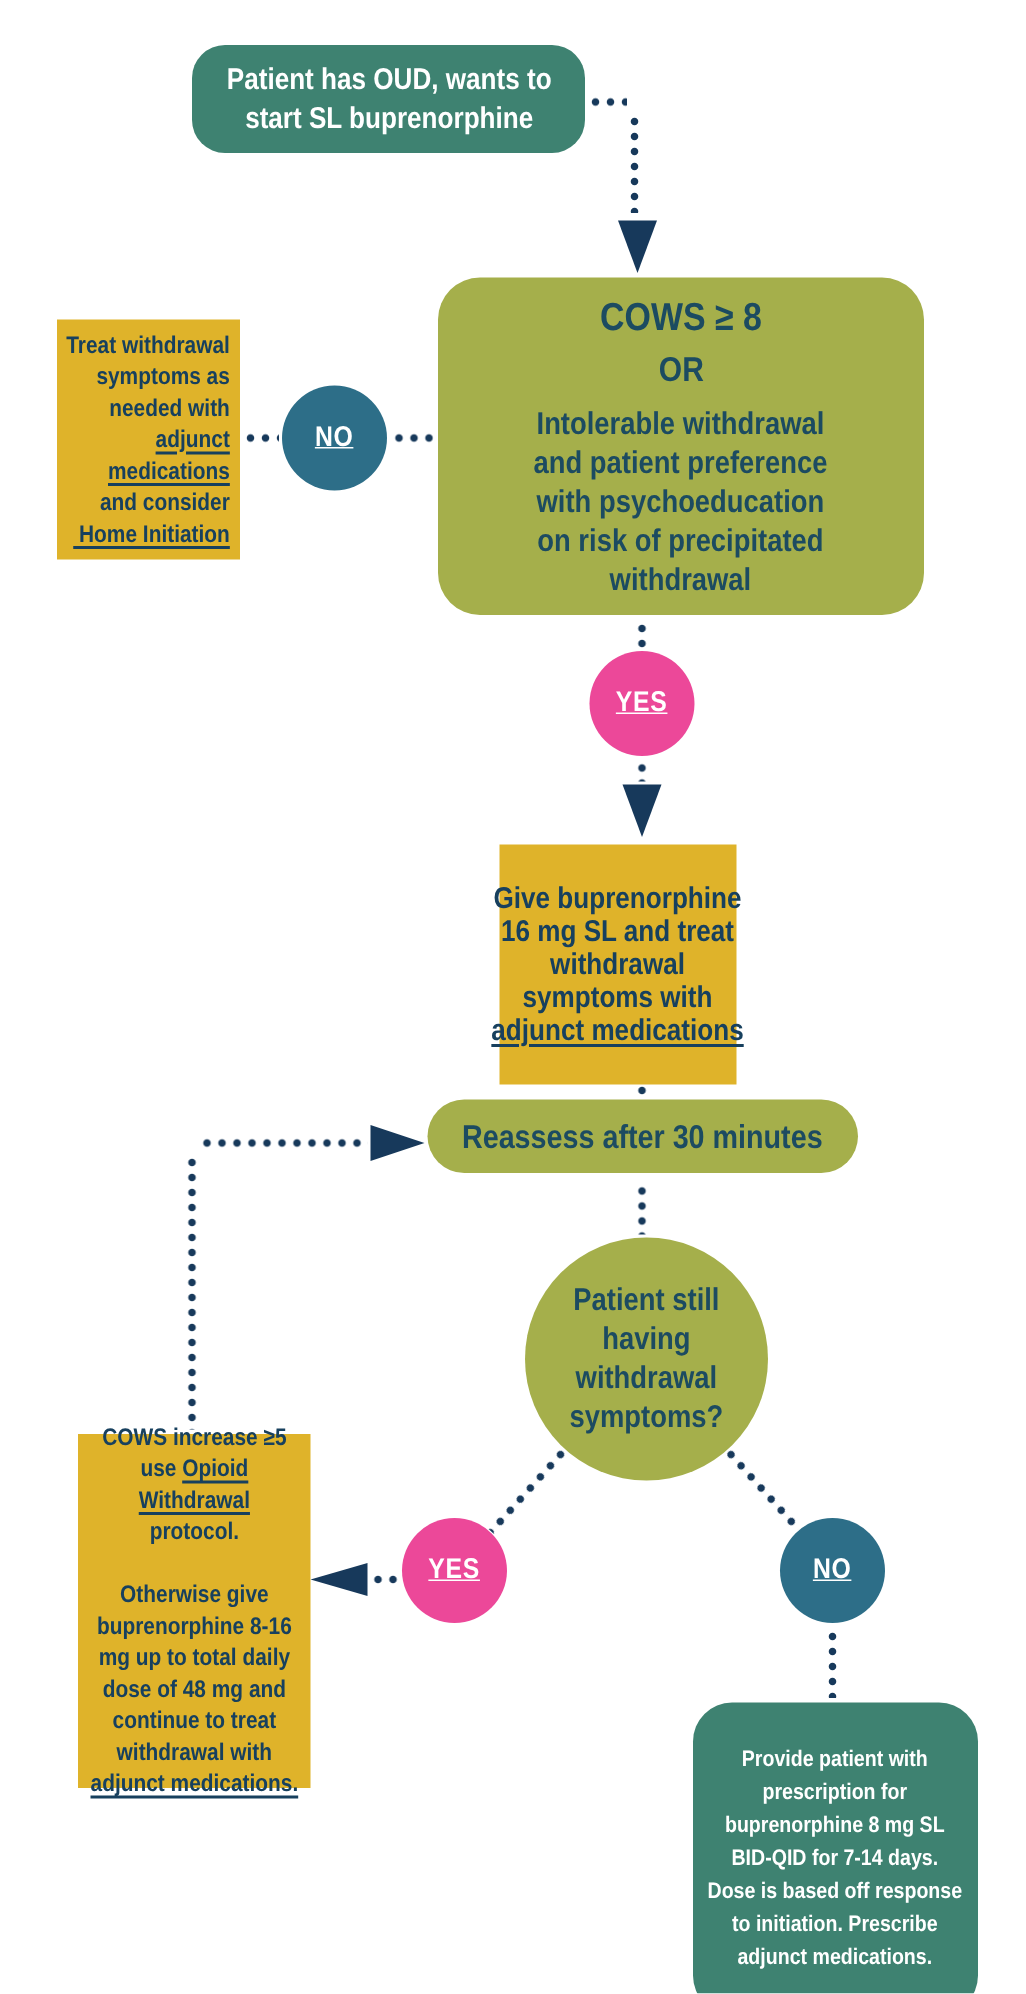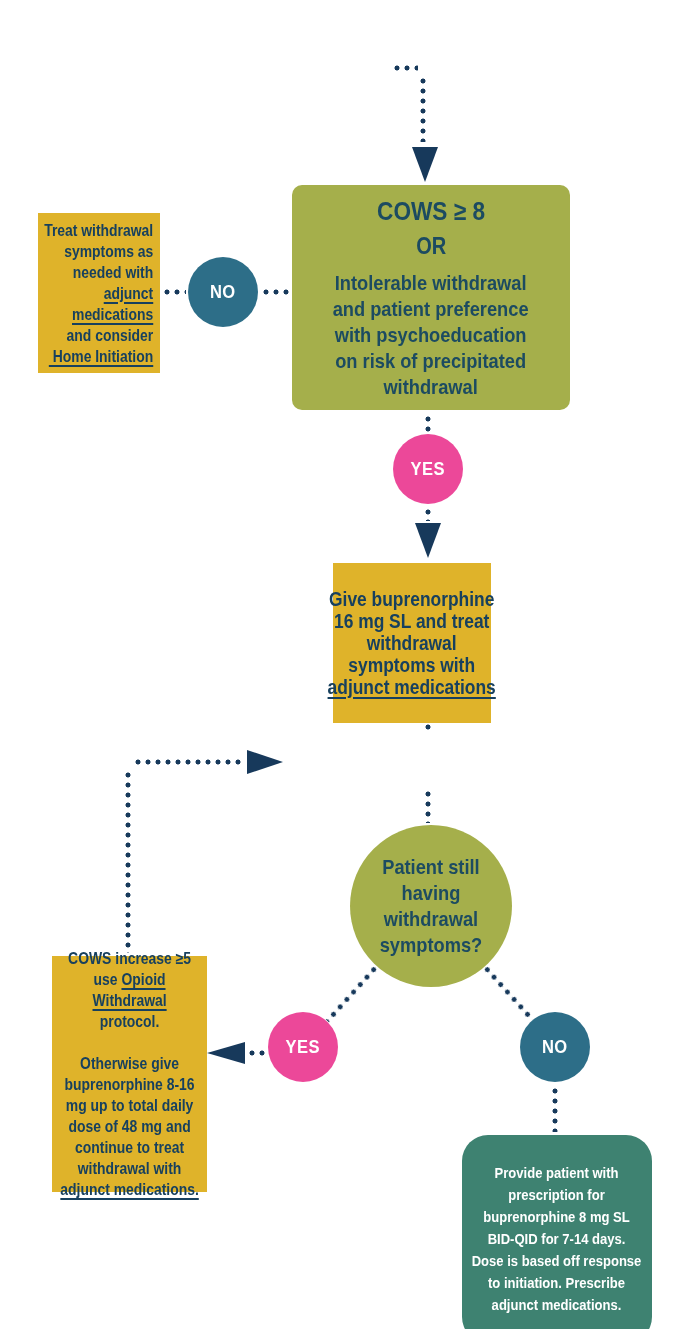--- a/index.html
+++ b/index.html
@@ -4,30 +4,30 @@
 <style>
   html,body { margin:0; padding:0; background:#ffffff; }
   .canvas {
     position: relative; width: 684px; height: 1329px; background: #ffffff;
     font-family: "Liberation Sans", sans-serif; font-weight: bold; overflow: hidden;
   }
   .box, .circle {
     position: absolute; display: flex; flex-direction: column;
     align-items: center; justify-content: center; text-align: center;
   }
-  .circle { border-radius: 50%; color: #ffffff; letter-spacing: .5px; }
+  .circle { border-radius: 50%; color: #ffffff; letter-spacing: .5px; text-decoration: underline; }
   .txt { white-space: pre; transform: scaleX(0.87); }
   .yellow { background: #DFB32A; color: #17405E; }
   .tealbox { background: #3E8271; color: #ffffff; }
   .olive  { background: #A5AF4B; color: #1C4B61; }
   .navy-bg { background: #ec4899; }
   .steel-bg { background: #2D6E88; }
 
   .start { left:128px; top:30px; width:262px; height:72px; border-radius:22px; font-size:20px; line-height:26px; }
-  .cows { left:292px; top:185px; width:278px; height:225px; border-radius:10px; }
+  .cows { left:292px; top:185px; width:324px; height:225px; border-radius:28px; }
   .cows-title { font-size:26px; margin-bottom:6px; }
   .cows-or { font-size:23px; margin-bottom:10px; }
   .cows-body { font-size:21px; line-height:26px; }
   .c-no-top { left:188px; top:257px; width:70px; height:70px; font-size:19px; }
   .home { left:38px; top:213px; width:122px; height:160px; font-size:16px; line-height:21px;text-align:right; }
   .c-yes-top { left:393px; top:434px; width:70px; height:70px; font-size:19px; }
   .give { left:333px; top:563px; width:158px; height:160px; font-size:20px; line-height:22px; }
   .reassess { left:285px; top:733px; width:287px; height:49px; border-radius:25px; font-size:22px; }
   .still { left:350px; top:825px; width:162px; height:162px; border-radius:50%; font-size:21px; line-height:26px; }
   .c-yes-bottom { left:268px; top:1012px; width:70px; height:70px; font-size:19px; }
@@ -77,20 +77,24 @@
   <div class="arr arr-right" style="left:247px; top:750px;"></div>
 
   <div class="diag" style="left:377px; top:963px; width:74px; transform:rotate(132deg);"></div>
   <div class="diag" style="left:484px; top:963px; width:72px; transform:rotate(48deg);"></div>
 
   <div class="arr arr-left" style="left:207px; top:1042px;"></div>
   <div class="dh" style="left:247px; top:1050px; width:19px;"></div>
 
   <div class="dv" style="left:552px; top:1086px; height:46px;"></div>
 
+  <div class="box tealbox start">
+    <div class="txt">Patient has OUD, wants to
+start SL buprenorphine</div>
+  </div>
 
   <div class="box olive cows">
     <div class="txt cows-title">COWS ≥ 8</div>
     <div class="txt cows-or">OR</div>
     <div class="txt cows-body">Intolerable withdrawal
 and patient preference
 with psychoeducation
 on risk of precipitated
 withdrawal</div>
   </div>
@@ -114,20 +118,23 @@
   </div>
 
   <div class="box yellow give">
     <div class="txt"><span>Give buprenorphine
 16 mg SL and treat
 withdrawal
 symptoms with
 </span><span class="u">adjunct medications</span></div>
   </div>
 
+  <div class="box olive reassess">
+    <div class="txt">Reassess after 30 minutes</div>
+  </div>
 
   <div class="box olive still">
     <div class="txt">Patient still
 having
 withdrawal
 symptoms?</div>
   </div>
 
   <div class="circle navy-bg c-yes-bottom">
     <span class="txt">YES</span>

